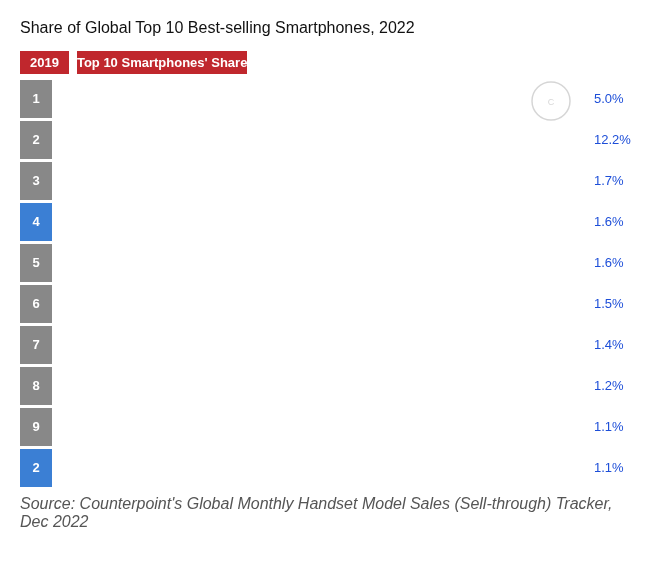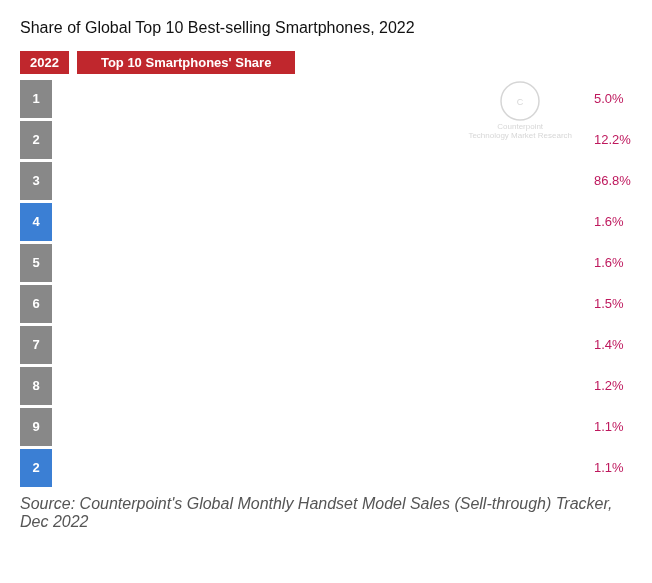--- a/index.html
+++ b/index.html
@@ -33,21 +33,21 @@
       padding: 4px 10px;
       margin-right: 8px;
       white-space: nowrap;
     }
 
     .header-label {
       background: #c0272d;
       color: #fff;
       font-size: 13px;
       font-weight: bold;
-      padding: 4px 24px;
+      padding: 4px 0;
     }
 
     .rank-cell {
       width: 32px;
       text-align: center;
       font-size: 13px;
       font-weight: bold;
       color: #fff;
       background: #888;
       height: 100%;
@@ -83,21 +83,21 @@
 
     .row-outer {
       display: flex;
       align-items: center;
       margin-bottom: 3px;
       height: 38px;
     }
 
     .pct-outside {
       font-size: 13px;
-      color: #be185d;
+      color: #1d4ed8;
       margin-left: 8px;
       white-space: nowrap;
       min-width: 38px;
     }
 
     .source-text {
       font-size: 16px;
       color: #555;
       margin-top: 8px;
       font-style: italic;
@@ -106,21 +106,21 @@
     .rows-area {
       position: relative;
     }
   </style>
 </head>
 <body>
 
 <div class="chart-title">Share of Global Top 10 Best-selling Smartphones, 2022</div>
 
 <div class="header-row">
-  <div class="year-badge">2022</div>
+  <div class="year-badge">2019</div>
   <div class="header-label">Top 10 Smartphones' Share</div>
 </div>
 
 <div class="rows-area" style="position: relative;">
 
 <div class="row-outer">
       <div class="rank-cell">1</div>
       <div class="bar-wrap">
         <div class="bar-fill dark" style="width: 380px; height: 100%;">
           <span class="bar-label" style="color: rgb(255, 255, 255); padding-left: 10px;">Apple iPhone 13</span>
@@ -137,21 +137,21 @@
       </div>
       <div class="pct-outside">12.2%</div>
     </div>
     <div class="row-outer">
       <div class="rank-cell">3</div>
       <div class="bar-wrap">
         <div class="bar-fill dark" style="width: 130px; height: 100%;">
           <span class="bar-label" style="color: rgb(255, 255, 255); padding-left: 10px;">Apple iPhone 14 Pro Max</span>
         </div>
       </div>
-      <div class="pct-outside">86.8%</div>
+      <div class="pct-outside">1.7%</div>
     </div>
     <div class="row-outer">
       <div class="rank-cell blue">4</div>
       <div class="bar-wrap">
         <div class="bar-fill blue" style="width: 121px; height: 100%;">
           <span class="bar-label" style="color: rgb(255, 255, 255); padding-left: 10px;">Samsung Galaxy A13</span>
         </div>
       </div>
       <div class="pct-outside">1.6%</div>
     </div>
@@ -162,21 +162,20 @@
           <span class="bar-label" style="color: rgb(255, 255, 255); padding-left: 10px;">Apple iPhone 13 Pro</span>
         </div>
       </div>
       <div class="pct-outside">1.6%</div>
     </div>
     <div style="position: absolute; right: 60px; top: 0px; display: flex; flex-direction: column; align-items: center; opacity: 0.4; pointer-events: none;">
         <svg width="42" height="42" viewBox="0 0 42 42">
           <circle cx="21" cy="21" r="19" fill="none" stroke="#999" stroke-width="1.5"></circle>
           <text x="21" y="25" text-anchor="middle" font-size="9" fill="#999" font-family="Arial">C</text>
         </svg>
-        <div style="font-size:8px;color:#999;text-align:center;line-height:1.2;">Counterpoint<br>Technology Market Research</div>
       </div>
     <div class="row-outer">
       <div class="rank-cell">6</div>
       <div class="bar-wrap">
         <div class="bar-fill dark" style="width: 112px; height: 100%;">
           <span class="bar-label" style="color: rgb(255, 255, 255); padding-left: 10px;">Apple iPhone 12</span>
         </div>
       </div>
       <div class="pct-outside">1.5%</div>
     </div>

